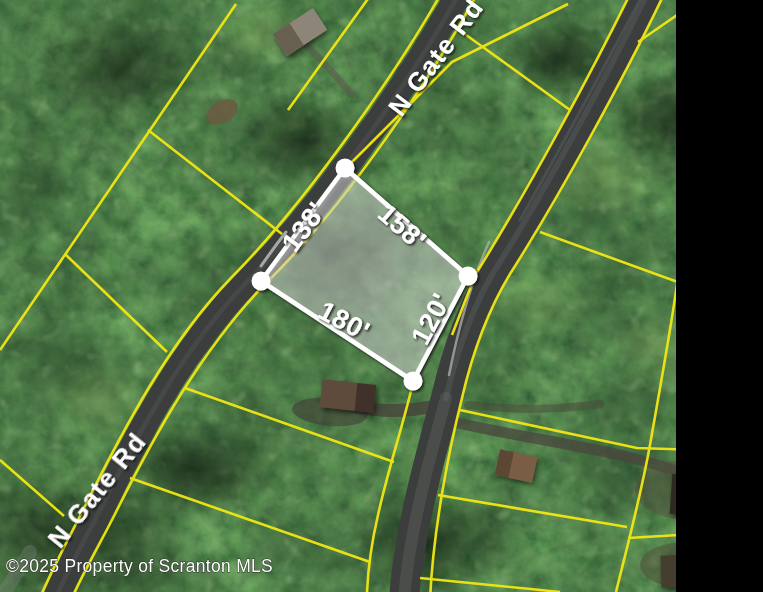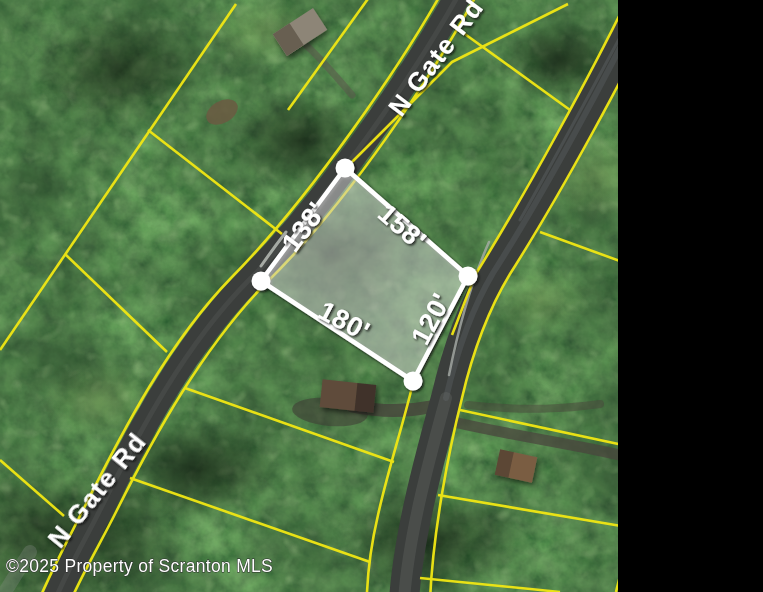--- a/index.html
+++ b/index.html
@@ -1,18 +1,18 @@
 <!DOCTYPE html>
 <html><head>
 <meta charset="utf-8">
 <style>
   html, body { margin: 0; padding: 0; background: #000; }
   .stage {
     position: relative;
-    width: 618px;
+    width: 676px;
     height: 592px;
     overflow: hidden;
     font-family: "Liberation Sans", sans-serif;
   }
   svg { display: block; }
   .road-label {
     font-family: "Liberation Sans", sans-serif;
     font-size: 26px;
     font-weight: 700;
     letter-spacing: 1.5px;

